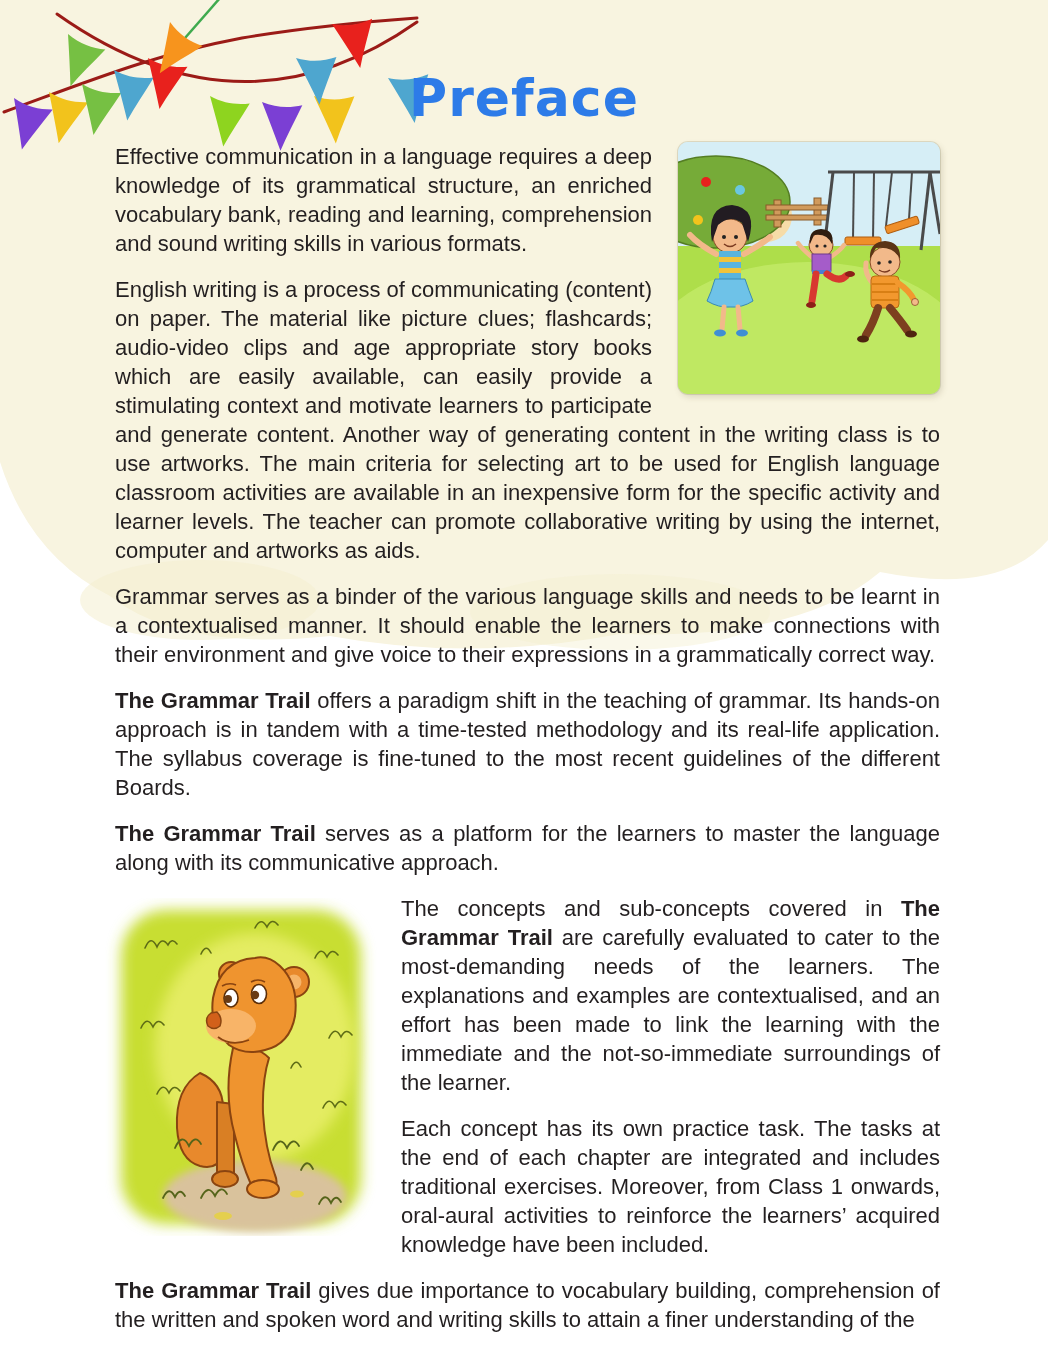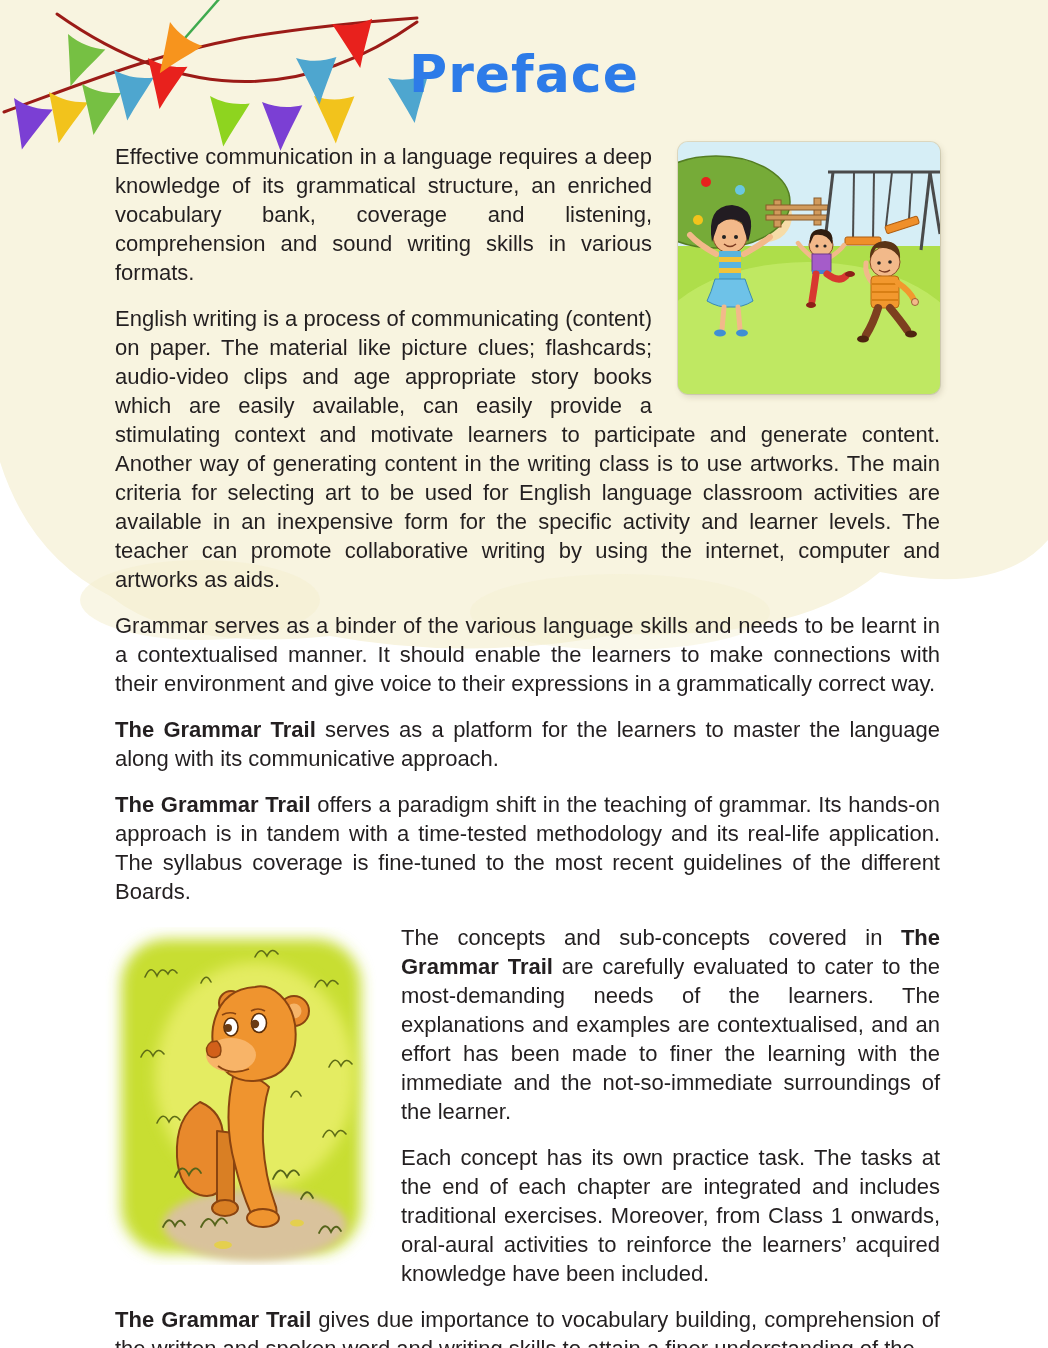--- a/index.html
+++ b/index.html
@@ -6,21 +6,21 @@
   html,body { background:#ffffff; }
   .page {
     position:relative; width:1048px; height:1348px;
     background:#ffffff; overflow:hidden;
     font-family:"Liberation Sans", sans-serif;
     color:#231f20;
   }
   .cream-bg { position:absolute; top:0; left:0; z-index:0; }
   .bunting { position:absolute; top:0; left:2px; z-index:2; }
   .title {
-    position:absolute; top:44px; left:0; width:100%;
+    position:absolute; top:68px; left:0; width:100%;
     text-align:center; z-index:2;
     font-family:"DejaVu Sans", sans-serif;
     font-weight:700; font-size:52px; letter-spacing:1px;
     color:#2d7be8;
   }
   .content {
     position:relative; z-index:1;
     padding:142px 108px 0 115px;
   }
   .content p {
@@ -184,29 +184,29 @@
           <path d="M220,141 Q232,149 236,158" stroke="#f2982e" stroke-width="6" stroke-linecap="round" fill="none"></path>
           <circle cx="237" cy="160" r="3.5" fill="#f2b98a" stroke="#8a4a28" stroke-width="0.8"></circle>
           <path d="M200,166 Q195,182 188,193" stroke="#7d3f1f" stroke-width="8" stroke-linecap="round" fill="none"></path>
           <path d="M212,166 Q222,178 229,188" stroke="#7d3f1f" stroke-width="8" stroke-linecap="round" fill="none"></path>
           <ellipse cx="185" cy="197" rx="6" ry="3.5" fill="#4e2410"></ellipse>
           <ellipse cx="233" cy="192" rx="6" ry="3.5" fill="#4e2410"></ellipse>
         </g>
       </svg>
     </div>
 
-    <p><span>Effective communication in a language requires a deep knowledge of its grammatical structure, an enriched vocabulary bank, coverage and listening, comprehension and sound writing skills in various formats.</span></p>
+    <p><span>Effective communication in a language requires a deep knowledge of its grammatical structure, an enriched vocabulary bank, reading and learning, comprehension and sound writing skills in various formats.</span></p>
 
     <p><span>English writing is a process of communicating (content) on paper. The material like picture clues; flashcards; audio-video clips and age appropriate story books which are easily available, can easily provide a stimulating context and motivate learners to participate and generate content. Another way of generating content in the writing class is to use artworks. The main criteria for selecting art to be used for English language classroom activities are available in an inexpensive form for the specific activity and learner levels. The teacher can promote collaborative writing by using the internet, computer and artworks as aids.</span></p>
 
     <p class="clear"><span>Grammar serves as a binder of the various language skills and needs to be learnt in a contextualised manner. It should enable the learners to make connections with their environment and give voice to their expressions in a grammatically correct way.</span></p>
 
+    <p><b>The Grammar Trail</b><span> offers a paradigm shift in the teaching of grammar. Its hands-on approach is in tandem with a time-tested methodology and its real-life application. The syllabus coverage is fine-tuned to the most recent guidelines of the different Boards.</span></p>
+
     <p><b>The Grammar Trail</b><span> serves as a platform for the learners to master the language along with its communicative approach.</span></p>
-
-    <p><b>The Grammar Trail</b><span> offers a paradigm shift in the teaching of grammar. Its hands-on approach is in tandem with a time-tested methodology and its real-life application. The syllabus coverage is fine-tuned to the most recent guidelines of the different Boards.</span></p>
 
     <div class="lion-frame">
       <svg width="272" height="338" viewBox="0 0 272 338">
         <defs>
           <filter id="soft" x="-30%" y="-30%" width="160%" height="160%">
               <feGaussianBlur stdDeviation="7"></feGaussianBlur>
             </filter>
           <filter id="soft2" x="-30%" y="-30%" width="160%" height="160%">
               <feGaussianBlur stdDeviation="4"></feGaussianBlur>
             </filter>
@@ -252,20 +252,20 @@
           <path d="M70,250 q7,-16 14,-2 q6,-12 12,-2"></path>
           <path d="M168,252 q7,-16 14,-2 q6,-12 12,-2"></path>
           <path d="M96,300 q7,-15 14,-2 q6,-12 12,-2"></path>
           <path d="M196,272 q6,-13 12,-1"></path>
           <path d="M58,300 q6,-13 12,-1 q5,-10 10,-1"></path>
           <path d="M214,306 q6,-13 12,-1 q5,-10 10,-1"></path>
         </g>
       </svg>
     </div>
 
-    <p><span>The concepts and sub-concepts covered in </span><b>The Grammar Trail</b><span> are carefully evaluated to cater to the most-demanding needs of the learners. The explanations and examples are contextualised, and an effort has been made to finer the learning with the immediate and the not-so-immediate surroundings of the learner.</span></p>
+    <p><span>The concepts and sub-concepts covered in </span><b>The Grammar Trail</b><span> are carefully evaluated to cater to the most-demanding needs of the learners. The explanations and examples are contextualised, and an effort has been made to link the learning with the immediate and the not-so-immediate surroundings of the learner.</span></p>
 
     <p><span>Each concept has its own practice task. The tasks at the end of each chapter are integrated and includes traditional exercises. Moreover, from Class 1 onwards, oral-aural activities to reinforce the learners’ acquired knowledge have been included.</span></p>
 
     <p class="clear"><b>The Grammar Trail</b><span> gives due importance to vocabulary building, comprehension of the written and spoken word and writing skills to attain a finer understanding of the</span></p>
 
   </div>
 </div>
 
 </body></html>

